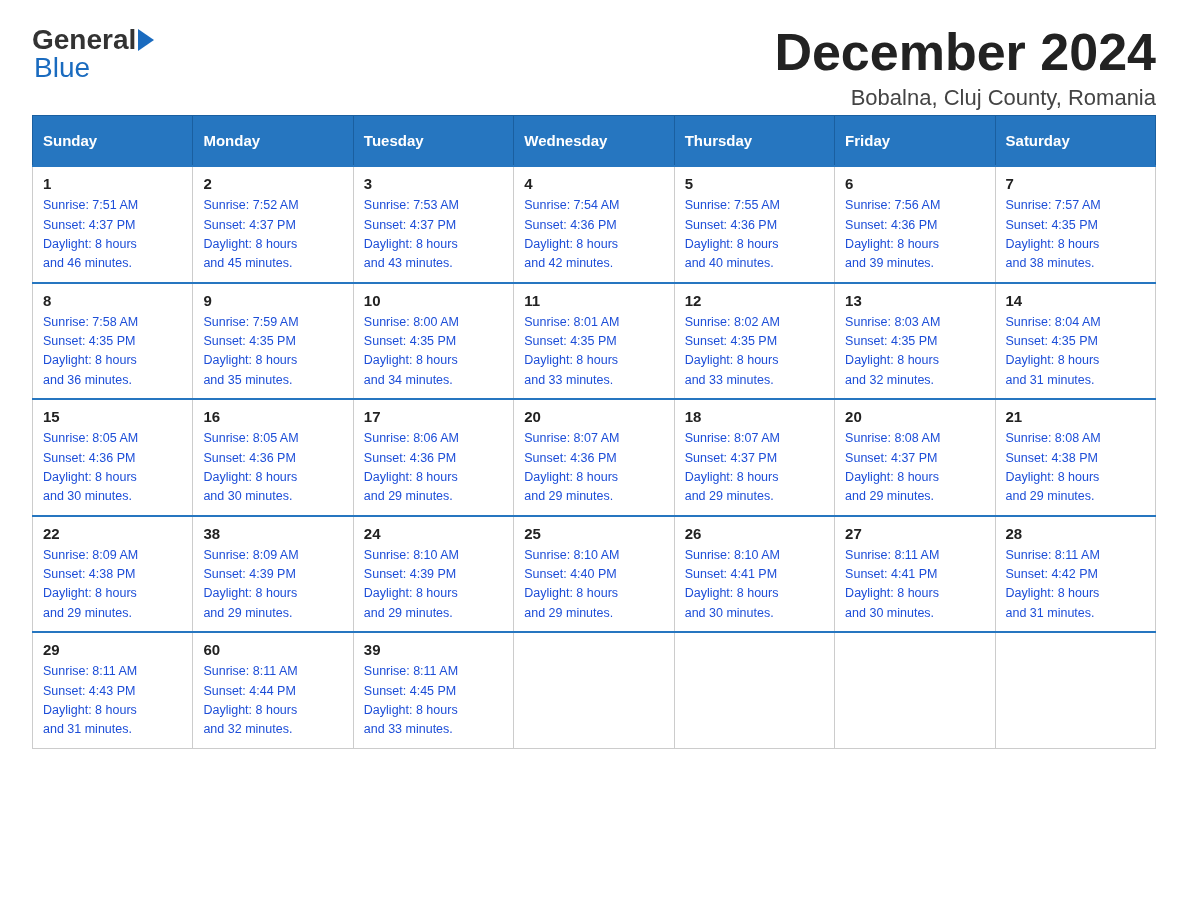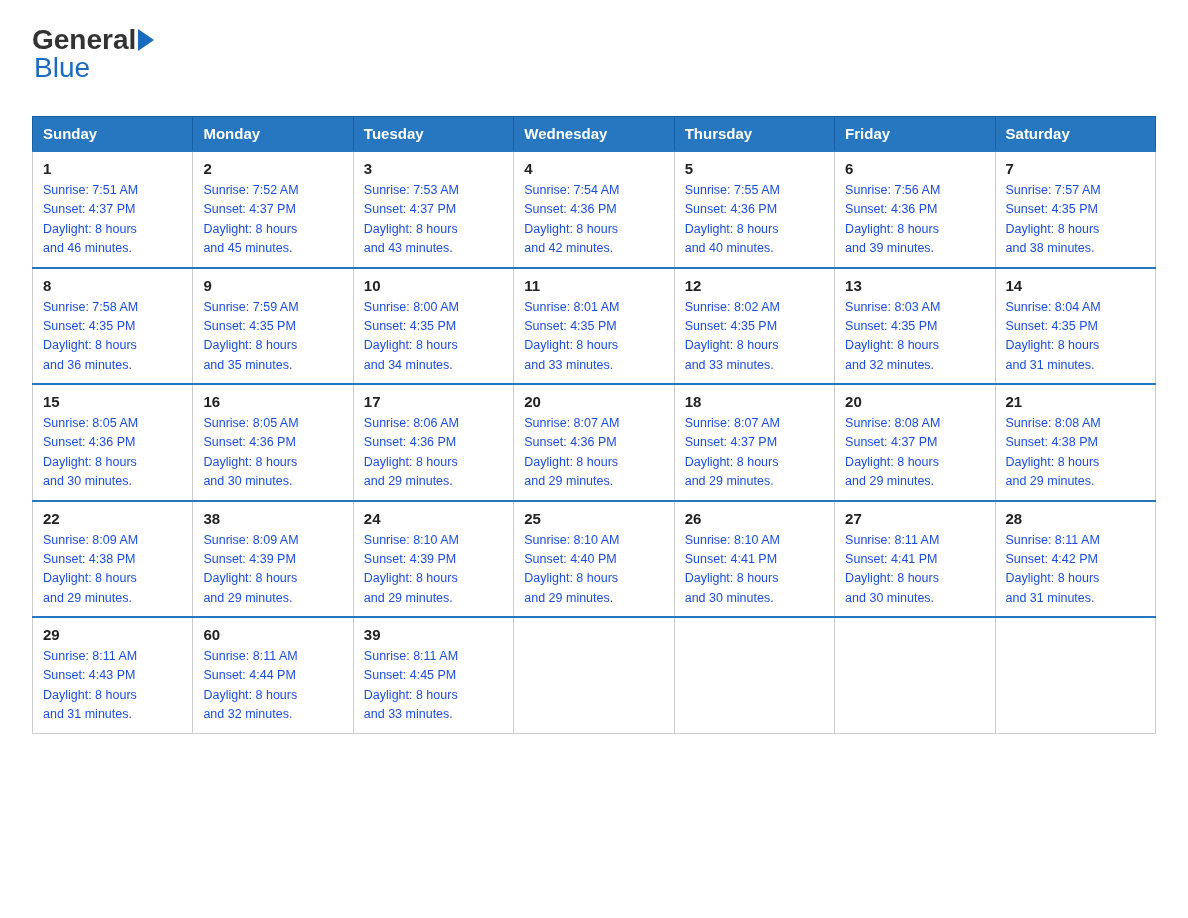--- a/index.html
+++ b/index.html
@@ -7,21 +7,21 @@
       font-family: Arial, sans-serif;
       background: #fff;
       padding: 24px 32px;
       width: 1188px;
       min-height: 918px;
     }
     .top-section {
       display: flex;
       justify-content: space-between;
       align-items: flex-start;
-      margin-bottom: 32px;
+      margin-bottom: 4px;
     }
     .logo-area {
       display: flex;
       flex-direction: column;
     }
     .logo-general { color: #333; }
     .title-area {
       text-align: right;
     }
     .month-title {
@@ -38,21 +38,21 @@
     .calendar-table {
       width: 100%;
       border-collapse: collapse;
       table-layout: fixed;
     }
     .calendar-table th {
       background: #2676c0;
       color: #fff;
       font-size: 15px;
       font-weight: bold;
-      padding: 8px 10px;
+      padding: 16px 10px;
       text-align: left;
       border: 1px solid #1a5fa0;
     }
     .calendar-table td {
       vertical-align: top;
       padding: 8px 10px;
       border: 1px solid #ccc;
       font-size: 13px;
       color: #333;
       height: 110px;
@@ -94,20 +94,24 @@
 </head>
 <body>
 
 <div class="top-section">
   <div class="logo-area">
     <div class="logo-wrapper">
       <span class="logo-general" style="font-size:28px;font-weight:bold;color:#333;font-family:Arial,sans-serif;">General</span>
       <span class="logo-arrow"></span>
     </div>
     <div style="font-size:28px;font-weight:normal;color:#1a6bbf;font-family:Arial,sans-serif;margin-top:-4px;padding-left:2px;">Blue</div>
+  </div>
+  <div class="title-area">
+    <div class="month-title">December 2024</div>
+    <div class="location-title">Bobalna, Cluj County, Romania</div>
   </div>
 </div>
 
 <table class="calendar-table">
   <thead>
     <tr>
     <th>Sunday</th>
         <th>Monday</th>
         <th>Tuesday</th>
         <th>Wednesday</th>

